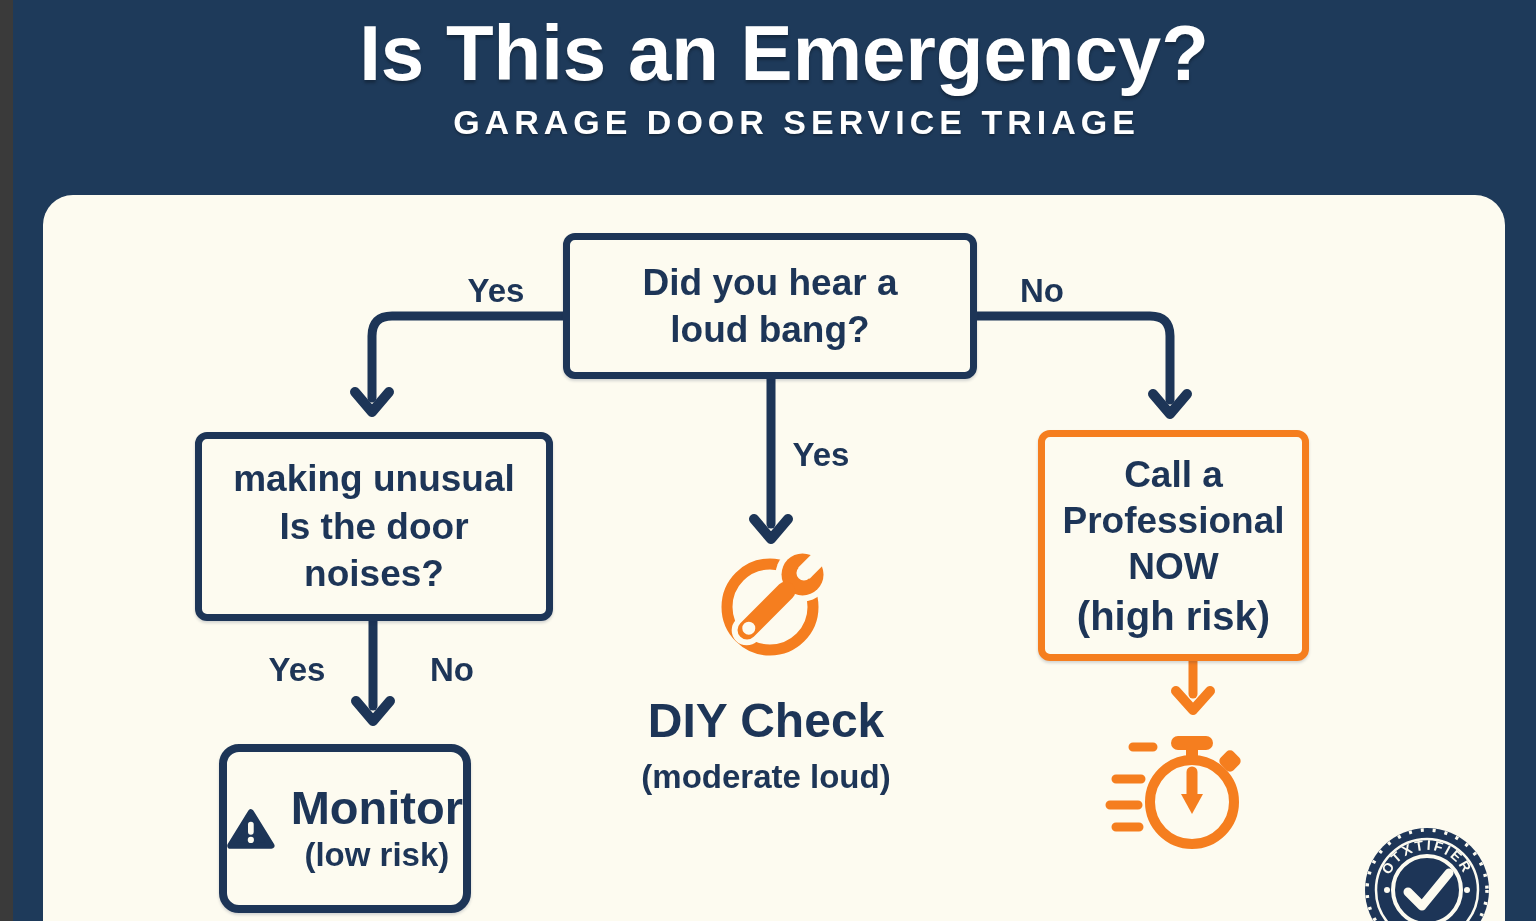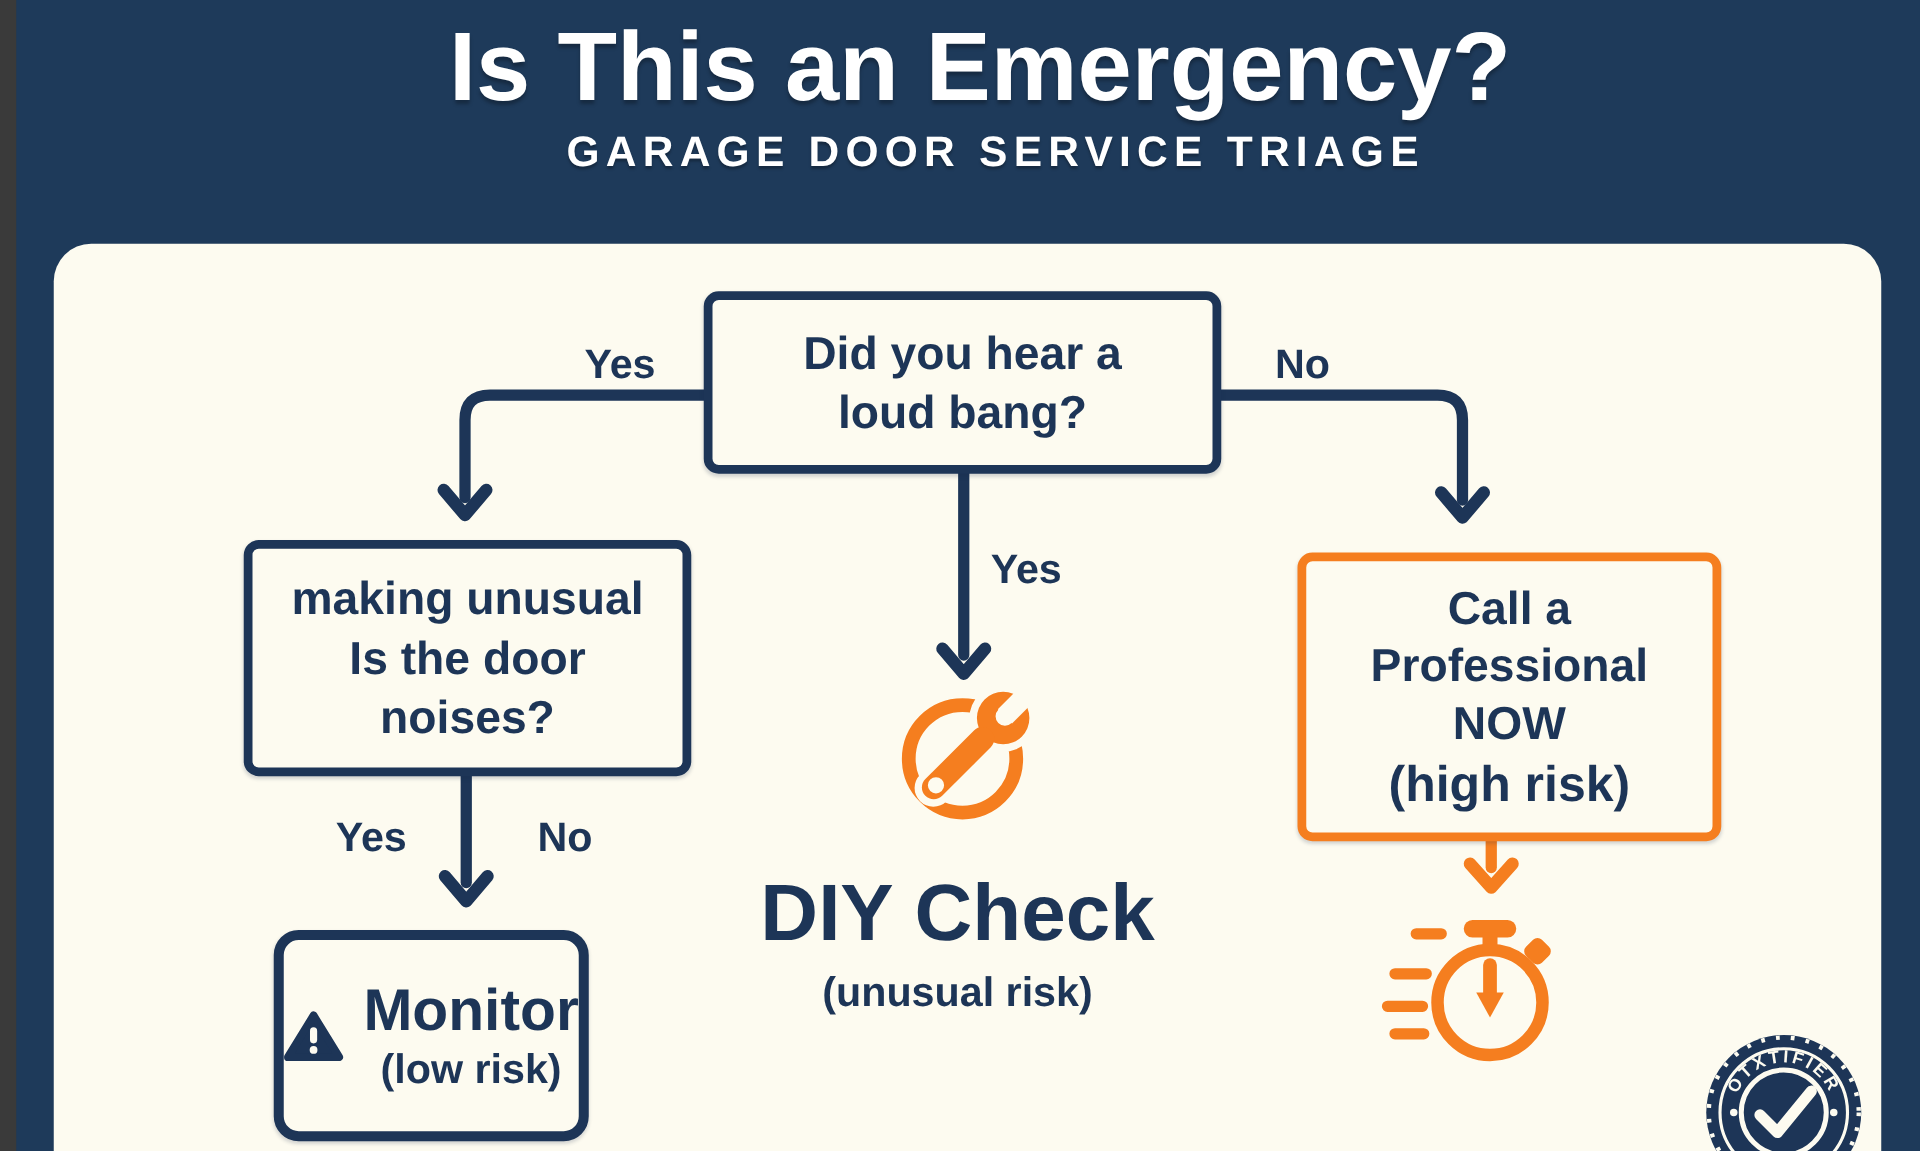--- a/index.html
+++ b/index.html
@@ -31,33 +31,33 @@
     position:absolute;box-sizing:border-box;border:7px solid var(--navy,#1d3557);
     border-radius:12px;background:var(--cream,#fdfbf0);
     display:flex;flex-direction:column;align-items:center;justify-content:center;
     color:var(--navy,#1d3557);font-weight:bold;text-align:center;
     box-shadow:0 2px 3px rgba(20,40,70,.18);
   }
   .fbox .ln{line-height:1.28;}
   .box-root{left:563px;top:233px;width:414px;height:146px;font-size:37px;}
   .box-noise{left:195px;top:432px;width:358px;height:189px;font-size:37px;}
   .box-monitor{left:219px;top:744px;width:252px;height:169px;border-width:8px;border-radius:20px;flex-direction:row;gap:16px;}
-  .box-prof{left:1038px;top:442px;width:339px;height:231px;border-color:var(--orange,#f57e1f);}
+  .box-prof{left:1038px;top:430px;width:271px;height:231px;border-color:var(--orange,#f57e1f);}
   .box-prof .ln{font-size:37px;line-height:1.25;}
   .risk{font-weight:600;font-size:40px;margin-top:4px;}
   .box-monitor .mon-title{font-size:47px;line-height:1.05;}
   .box-monitor .risk{font-size:33px;}
   
   .blabel{
     position:absolute;transform:translate(-50%,-50%);
     color:var(--navy,#1d3557);font-size:33px;font-weight:bold;white-space:nowrap;
   }
   
   .diy-wrap{position:absolute;left:766px;top:695px;transform:translateX(-50%);text-align:center;color:var(--navy,#1d3557);}
-  .diy-title{font-size:64px;font-weight:bold;line-height:1.1;}
+  .diy-title{font-size:48px;font-weight:bold;line-height:1.1;}
   .diy-risk{font-size:33px;font-weight:600;margin-top:10px;}
   .icon-abs{position:absolute;}
 </style>
 </head>
 <body>
 
 <div class="stage">
   <div class="edge-strip"></div>
 
   <div class="hdr">
@@ -124,21 +124,21 @@
 
       <circle cx="74" cy="28" r="21" fill="#f57e1f"></circle>
       <rect x="66" y="2" width="16" height="24" fill="#fdfbf0"></rect>
       <circle cx="74" cy="26" r="7.5" fill="#fdfbf0"></circle>
       <rect x="64.5" y="42" width="19" height="74" rx="9.5" fill="#f57e1f"></rect>
       <circle cx="74" cy="104" r="6.5" fill="#fdfbf0"></circle>
     </g>
   </svg>
   <div class="diy-wrap">
     <div class="diy-title">DIY Check</div>
-    <div class="diy-risk">(unusual risk)</div>
+    <div class="diy-risk">(moderate loud)</div>
   </div>
 
   <div class="fbox box-prof">
     <div class="ln">Call a</div>
     <div class="ln">Professional</div>
     <div class="ln">NOW</div>
     <div class="risk">(high risk)</div>
   </div>
 
   <svg class="icon-abs" style="left:1100px;top:730px;" width="160" height="130" viewBox="0 0 160 130">

